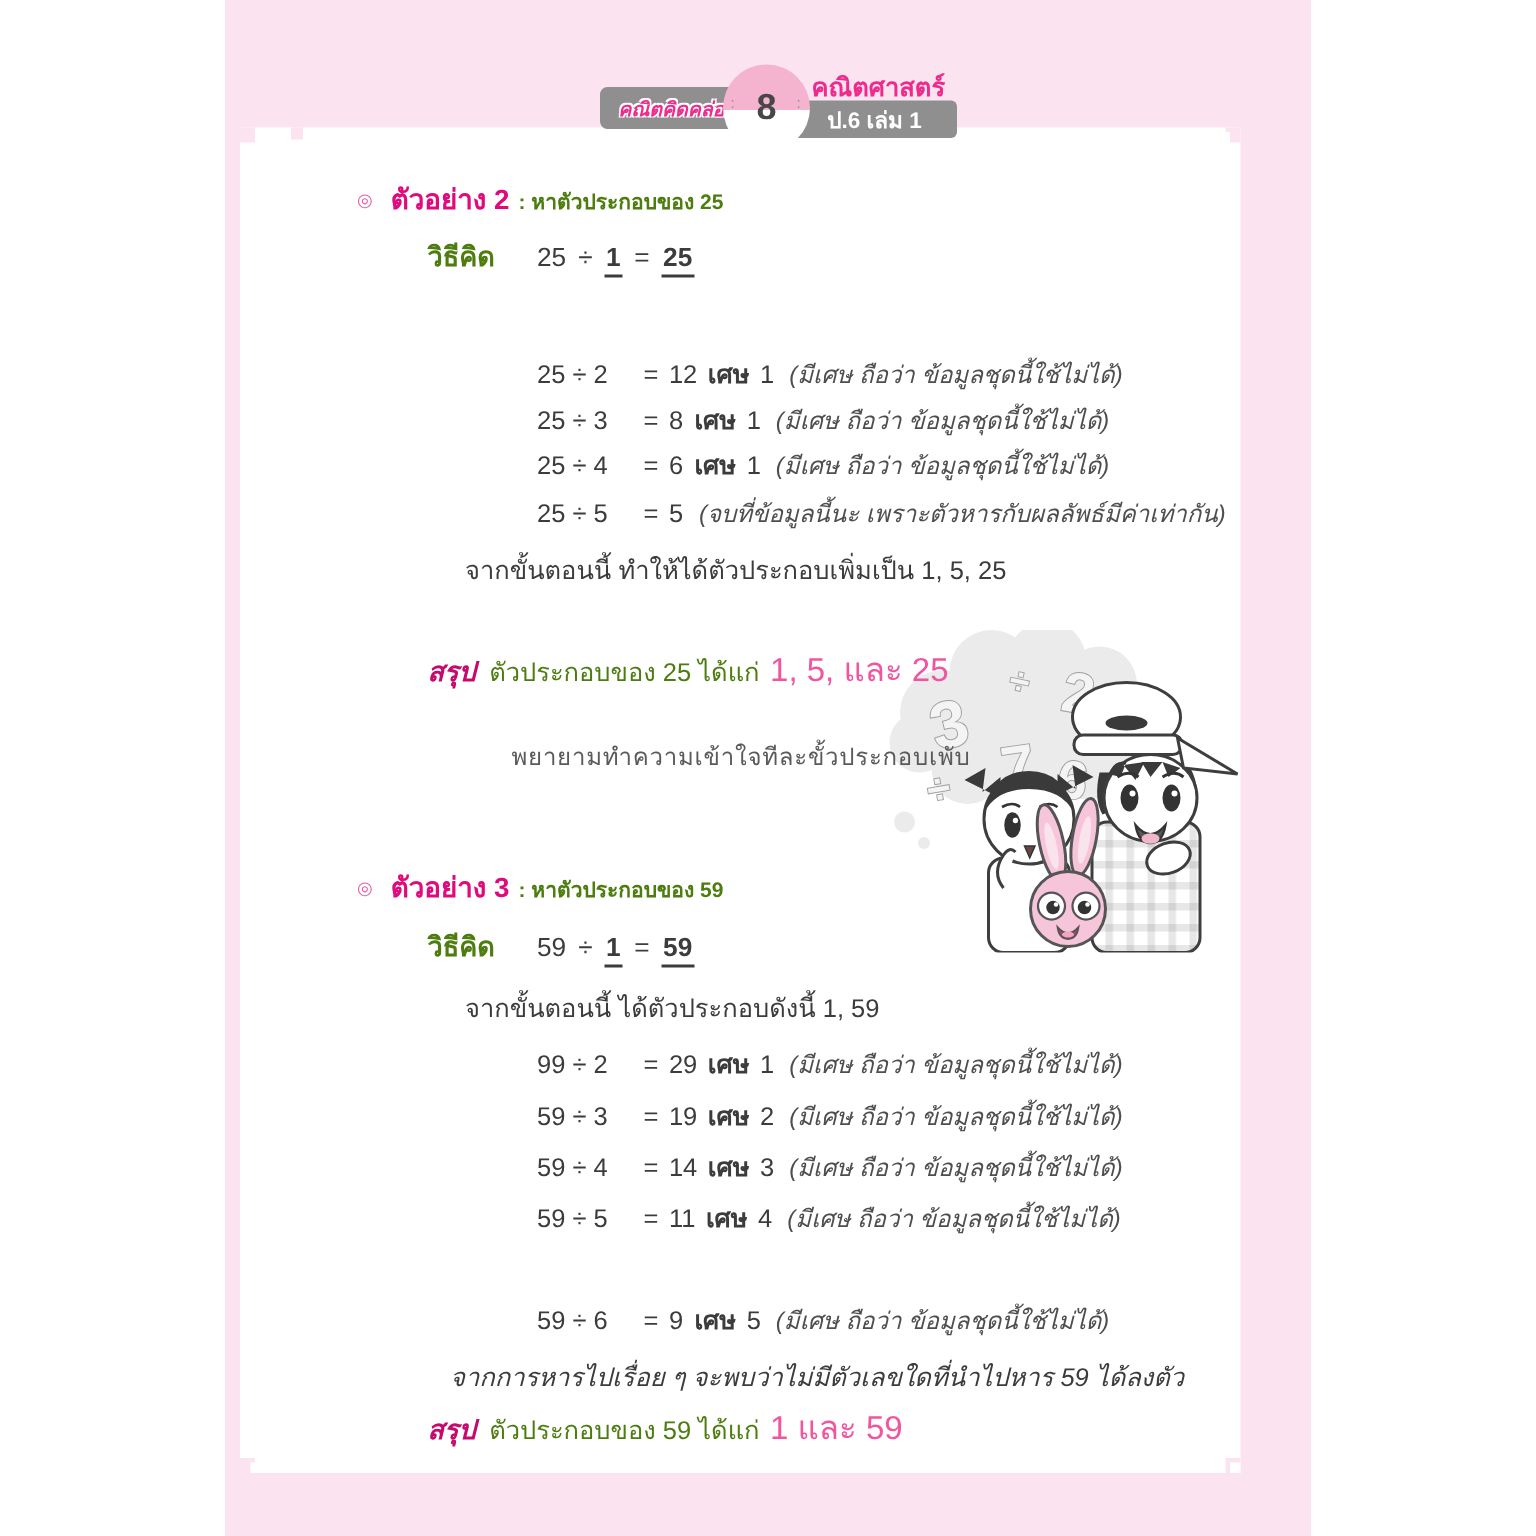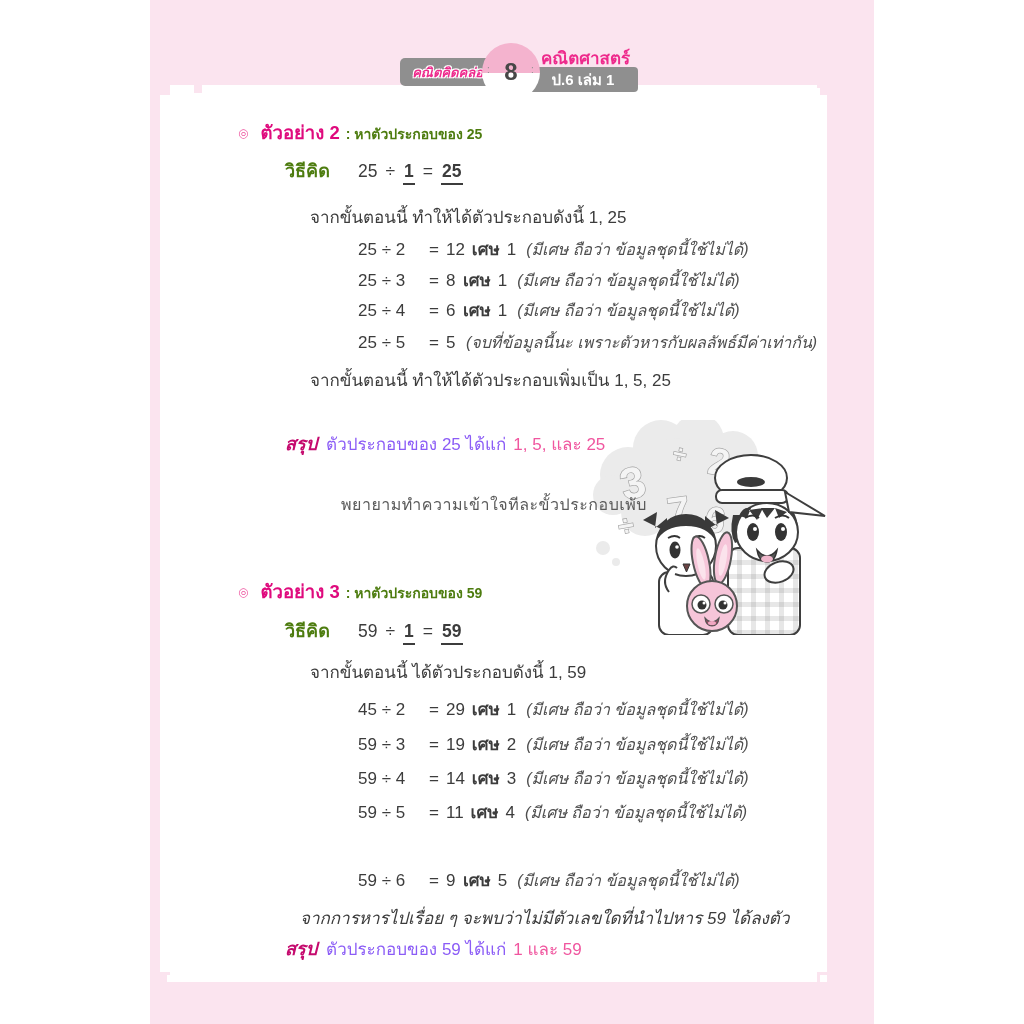--- a/index.html
+++ b/index.html
@@ -35,22 +35,22 @@
   .ub{font-weight:bold;border-bottom:2px solid #3c3c3c;padding:0 1px 1px 1px;}
   .stepnote{position:absolute;left:310px;font-size:17px;color:#3c3c3c;white-space:nowrap;z-index:5;}
   .divrow{position:absolute;left:358px;display:flex;align-items:baseline;gap:7px;font-size:17px;
     color:#3c3c3c;white-space:nowrap;z-index:5;}
   .lhs{min-width:64px;}
   .quo{min-width:10px;}
   .reml{font-weight:bold;}
   .rnote{font-style:italic;color:#4e4e4e;font-size:16px;margin-left:3px;}
   .summary{position:absolute;left:285px;display:flex;align-items:baseline;white-space:nowrap;z-index:5;margin-top:28px;}
   .sum-label{color:#c50a6e;font-weight:bold;font-style:italic;font-size:18px;margin-right:9px;}
-  .sum-text{font-size:17px;color:#8b5cf6;}
-  .sum-values{font-size:17px;color:#f0569f;margin-left:7px;}
+  .sum-text{font-size:17px;color:#4d7c0f;}
+  .sum-values{font-size:22px;color:#f0569f;margin-left:7px;}
   .handwriting{position:absolute;left:341px;top:492px;font-size:16px;color:#5a5a5a;
     letter-spacing:0.5px;white-space:nowrap;z-index:5;}
   .cartoon{position:absolute;left:583px;top:420px;z-index:4;}
 </style>
 </head>
 <body>
 
 <div class="stage">
   <div class="paper"></div>
   <div class="panel"></div>
@@ -87,21 +87,20 @@
     <span class="method-label">วิธีคิด</span>
     <span class="base-eq">
       <span>25</span>
       <span>÷</span>
       <span class="ub">1</span>
       <span>=</span>
       <span class="ub">25</span>
     </span>
   </div>
 
-  <div class="stepnote" style="top:203px;">จากขั้นตอนนี้ ทำให้ได้ตัวประกอบดังนี้ 1, 25</div>
 
   <div class="divrow" style="top:235px;">
     <span class="lhs">25 ÷ 2</span>
     <span>=</span>
     <span class="quo">12</span>
     <span class="reml">เศษ</span>
     <span>1</span>
     <span class="rnote">(มีเศษ ถือว่า ข้อมูลชุดนี้ใช้ไม่ได้)</span>
   </div>
   <div class="divrow" style="top:266px;">
@@ -237,21 +236,21 @@
       <span>÷</span>
       <span class="ub">1</span>
       <span>=</span>
       <span class="ub">59</span>
     </span>
   </div>
 
   <div class="stepnote" style="top:658px;">จากขั้นตอนนี้ ได้ตัวประกอบดังนี้ 1, 59</div>
 
   <div class="divrow" style="top:695px;">
-    <span class="lhs">45 ÷ 2</span>
+    <span class="lhs">99 ÷ 2</span>
     <span>=</span>
     <span class="quo">29</span>
     <span class="reml">เศษ</span>
     <span>1</span>
     <span class="rnote">(มีเศษ ถือว่า ข้อมูลชุดนี้ใช้ไม่ได้)</span>
   </div>
   <div class="divrow" style="top:730px;">
     <span class="lhs">59 ÷ 3</span>
     <span>=</span>
     <span class="quo">19</span>

